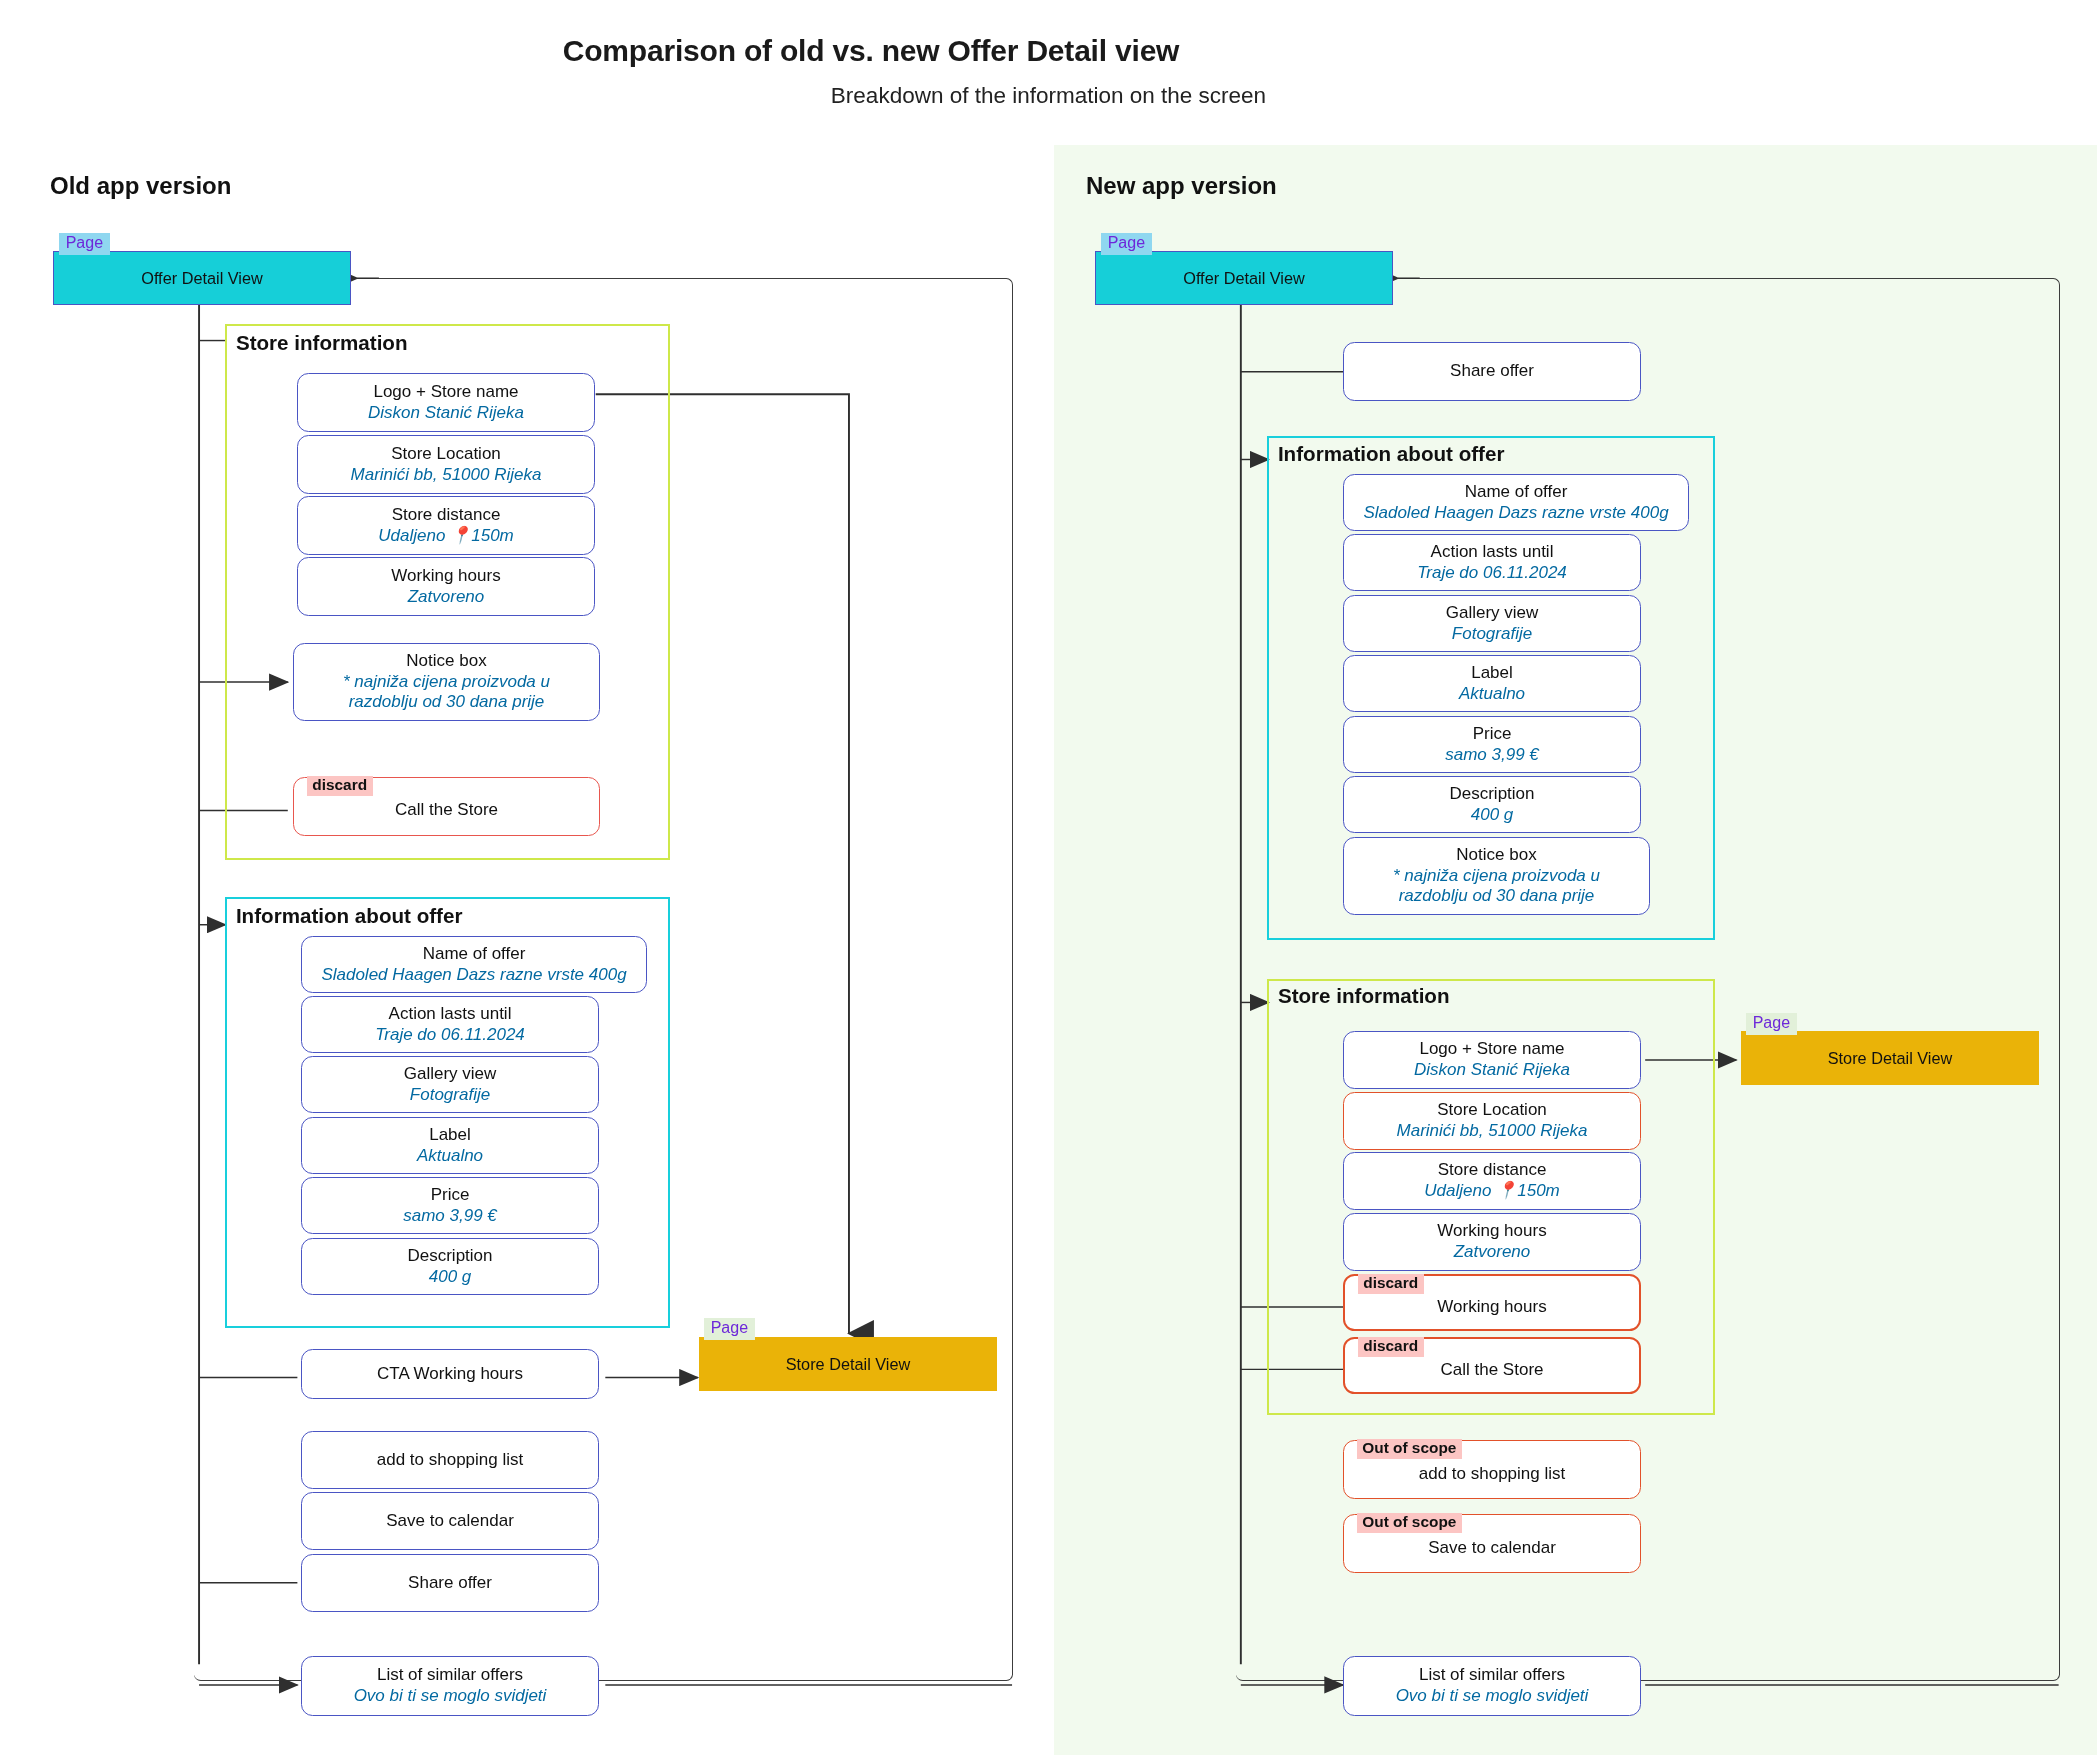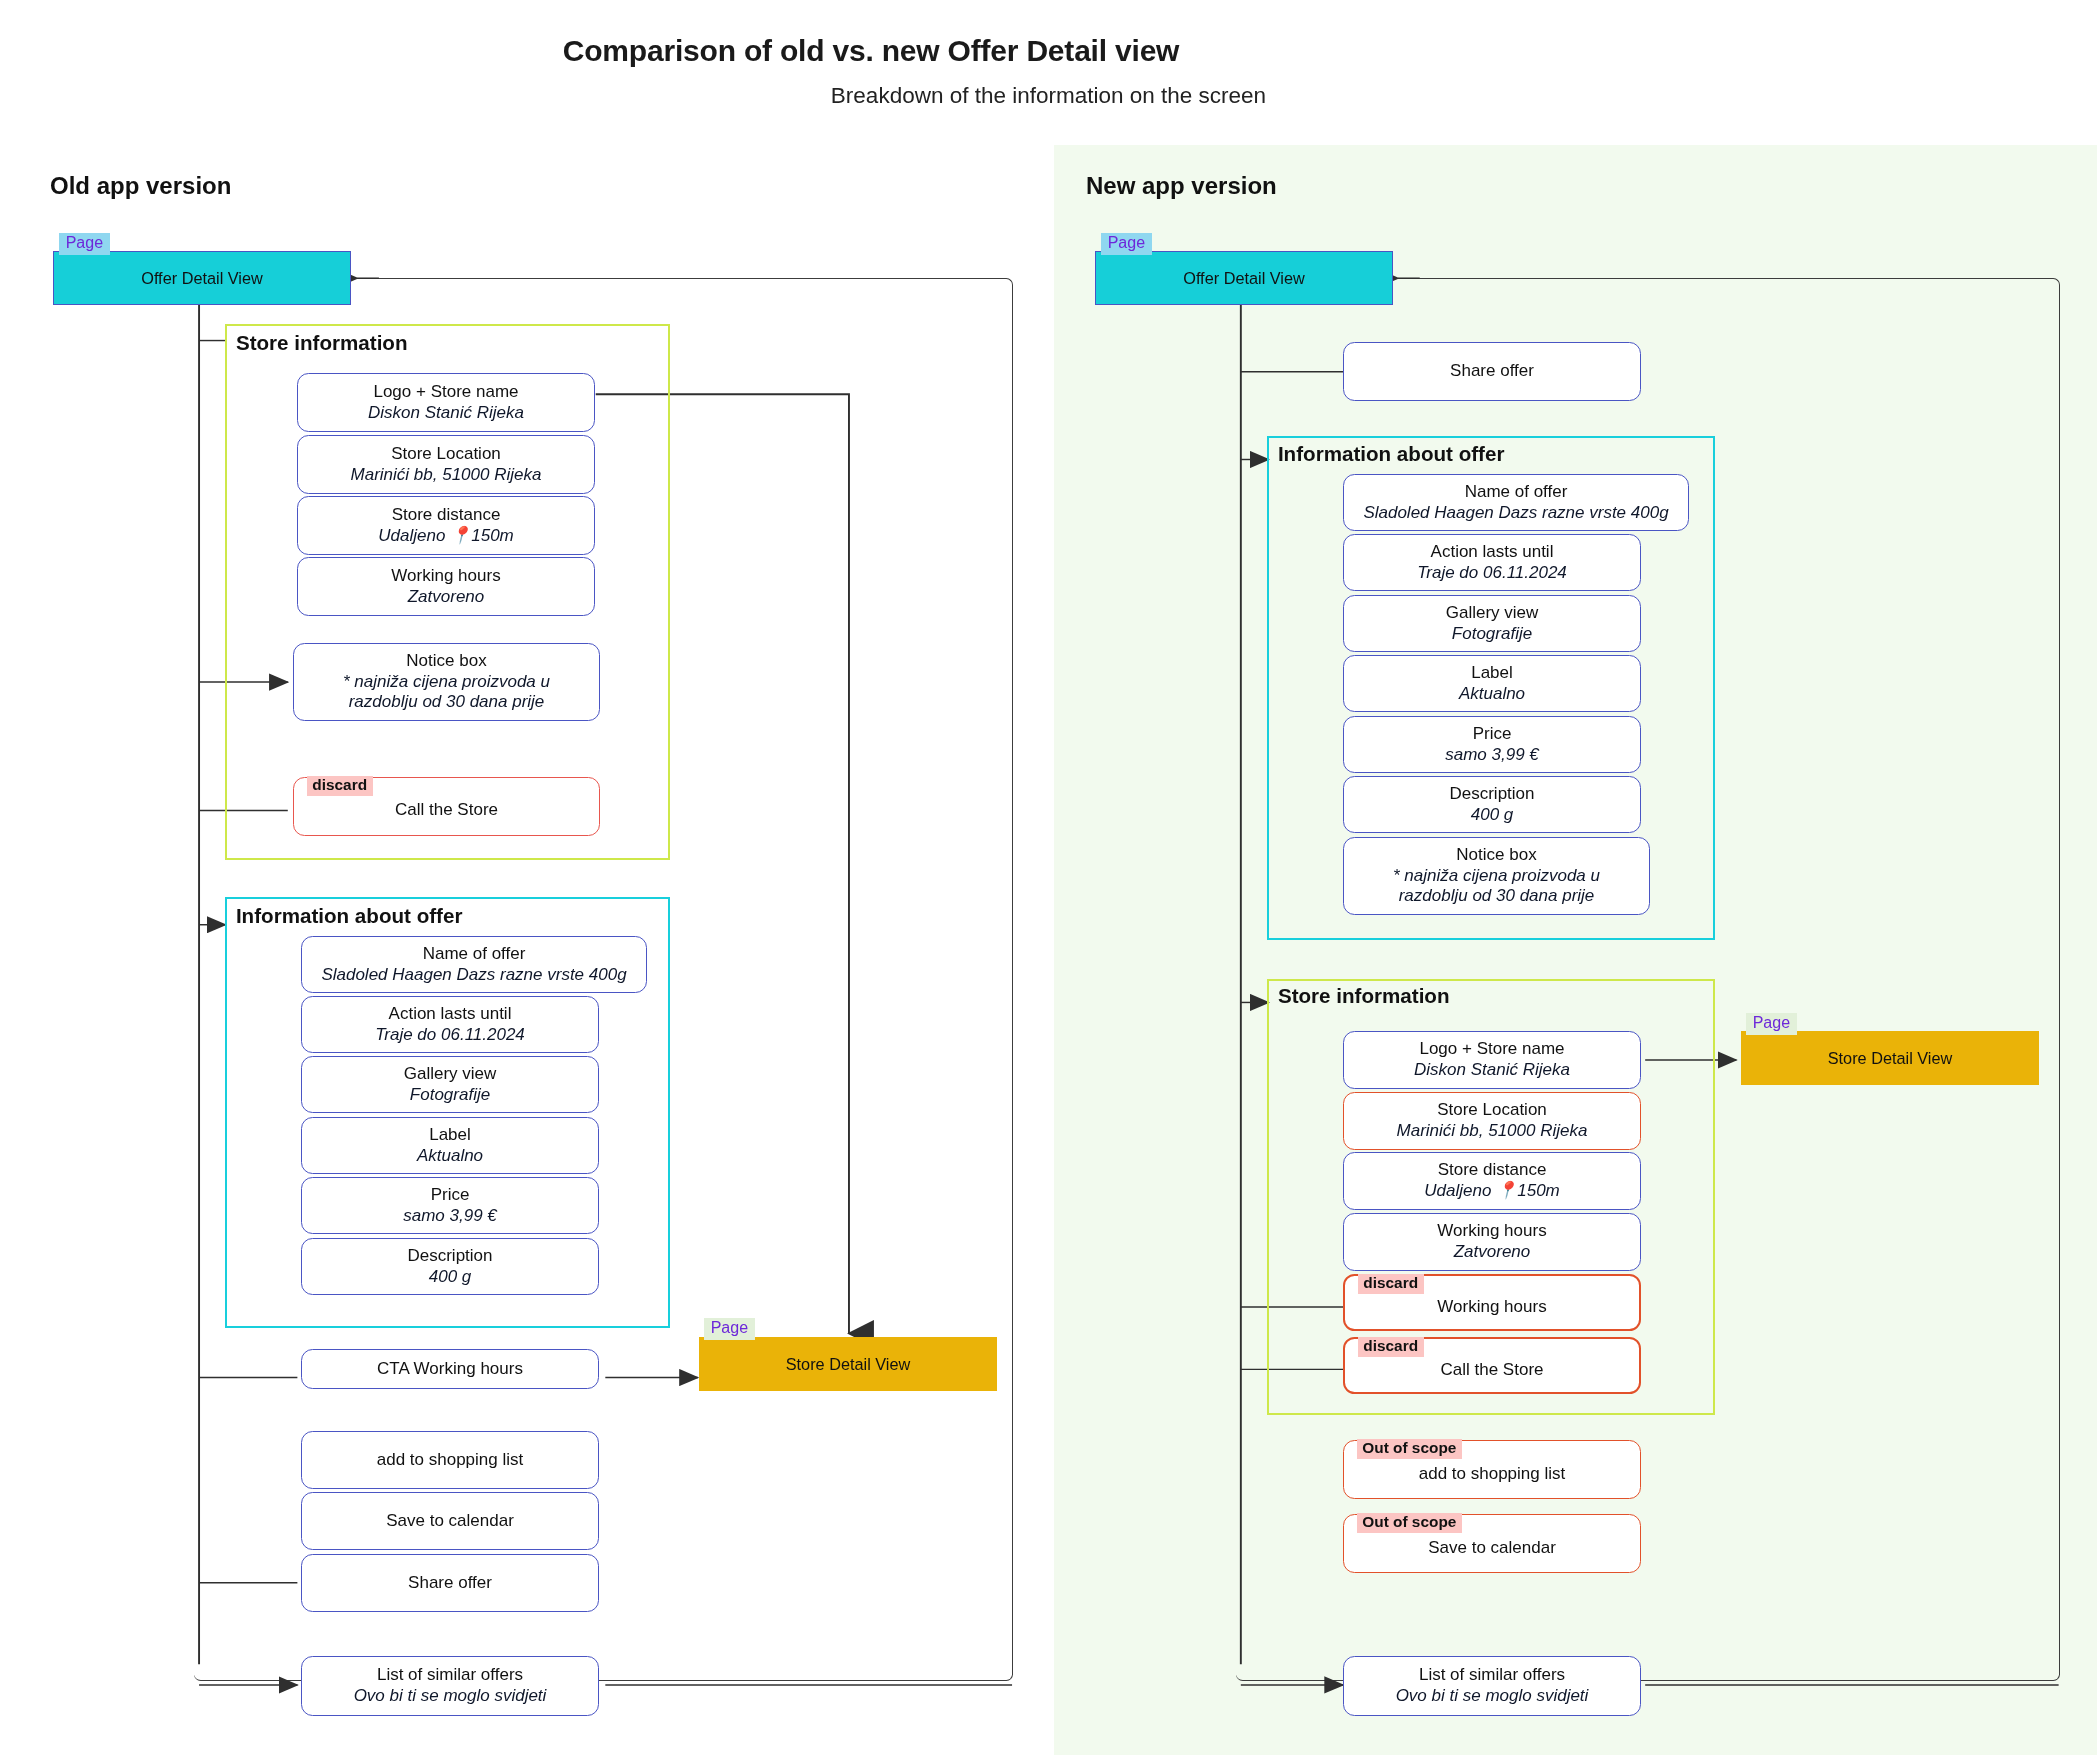--- a/index.html
+++ b/index.html
@@ -62,21 +62,21 @@
 
   
   .item{
     position:absolute;box-sizing:border-box;
     border:1.4px solid #4a55c4;border-radius:11.5px;
     background:#ffffff;
     display:flex;flex-direction:column;align-items:center;justify-content:center;
     text-align:center;line-height:1.22;
   }
   .item .lab{font-size:17px;color:#111;}
-  .item .val{font-size:17px;color:#0f172a;font-style:italic;}
+  .item .val{font-size:17px;color:#0369a1;font-style:italic;}
   .item.red{border:1.9px solid #e8564e;}
   .item.red-strong{border:2.9px solid #e2512a;}
   .item.red-thin{border:1.4px solid #e2512a;}
   .tag{
     position:absolute;left:12.5px;top:-1.9px;
     background:#fcc5c3;color:#111;font-weight:bold;font-size:15.4px;
     padding:1px 5.8px 2.4px 5.8px;white-space:nowrap;z-index:6;line-height:1.1;
   }
   svg.arrows{position:absolute;left:0;top:0;width:2097px;height:1755px;pointer-events:none;}
 </style>
@@ -195,21 +195,21 @@
   </div>
   <div class="item" style="left:301px;top:1177px;width:298px;height:57px;">
     <span class="lab">Price</span>
     <span class="val">samo 3,99 €</span>
   </div>
   <div class="item" style="left:301px;top:1238px;width:298px;height:57px;">
     <span class="lab">Description</span>
     <span class="val">400 g</span>
   </div>
 
-  <div class="item" style="left:301px;top:1349px;width:298px;height:40px;">
+  <div class="item" style="left:301px;top:1349px;width:298px;height:50px;">
     <span class="lab">CTA Working hours</span>
   </div>
   <div class="item" style="left:301px;top:1431px;width:298px;height:58px;">
     <span class="lab">add to shopping list</span>
   </div>
   <div class="item" style="left:301px;top:1492px;width:298px;height:58px;">
     <span class="lab">Save to calendar</span>
   </div>
   <div class="item" style="left:301px;top:1554px;width:298px;height:58px;">
     <span class="lab">Share offer</span>

